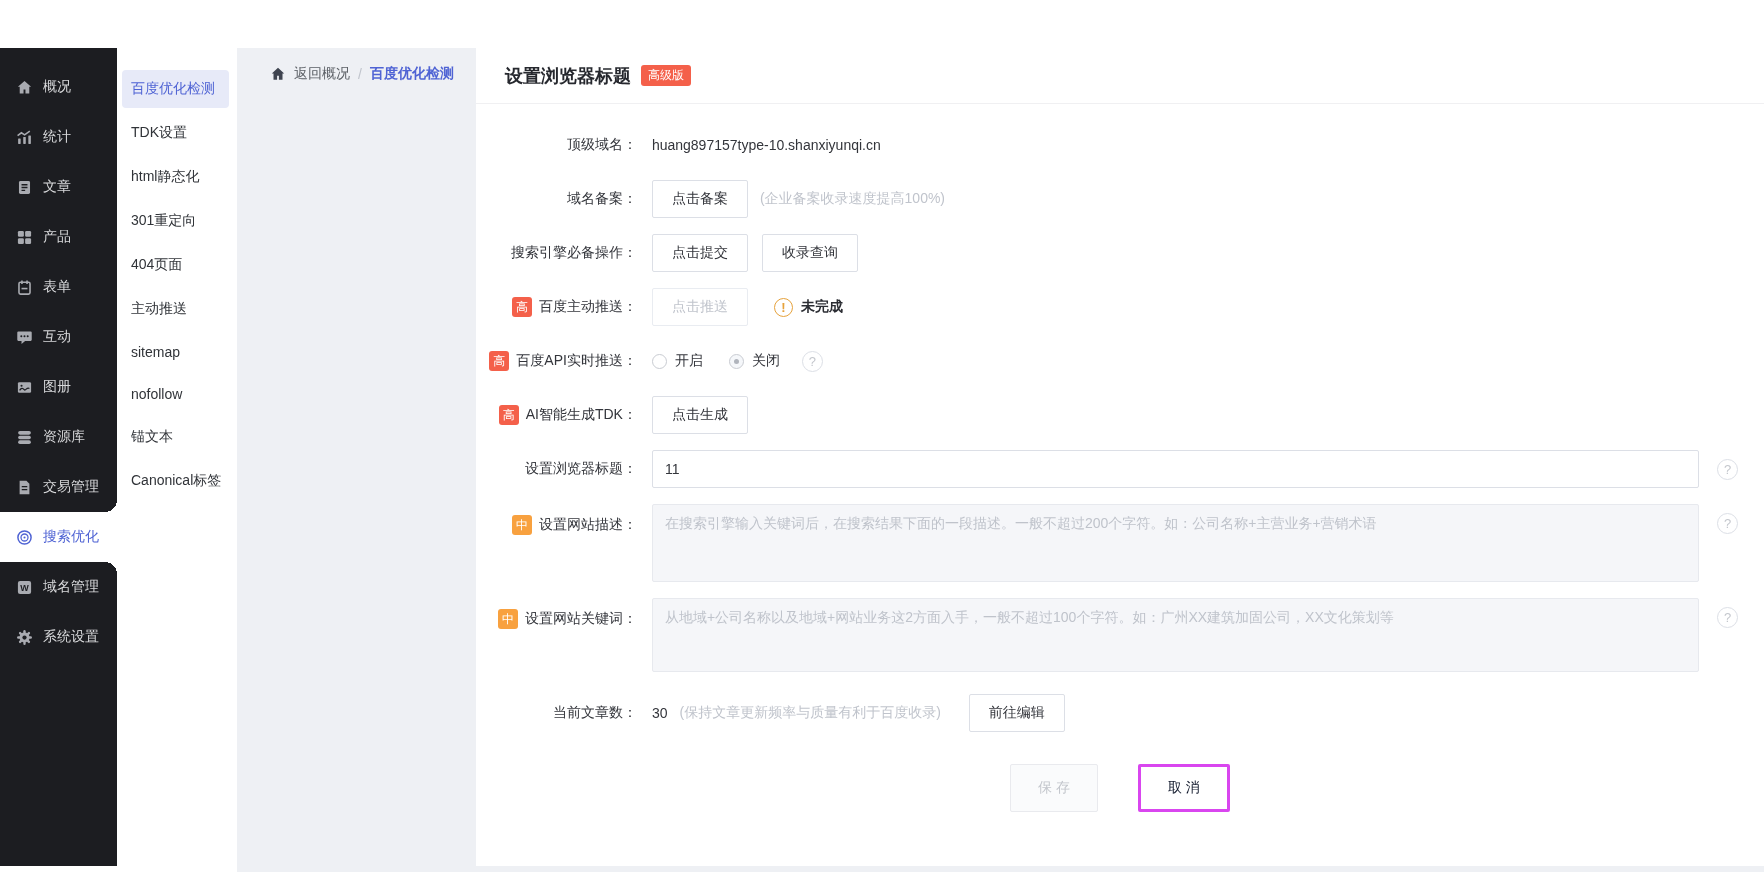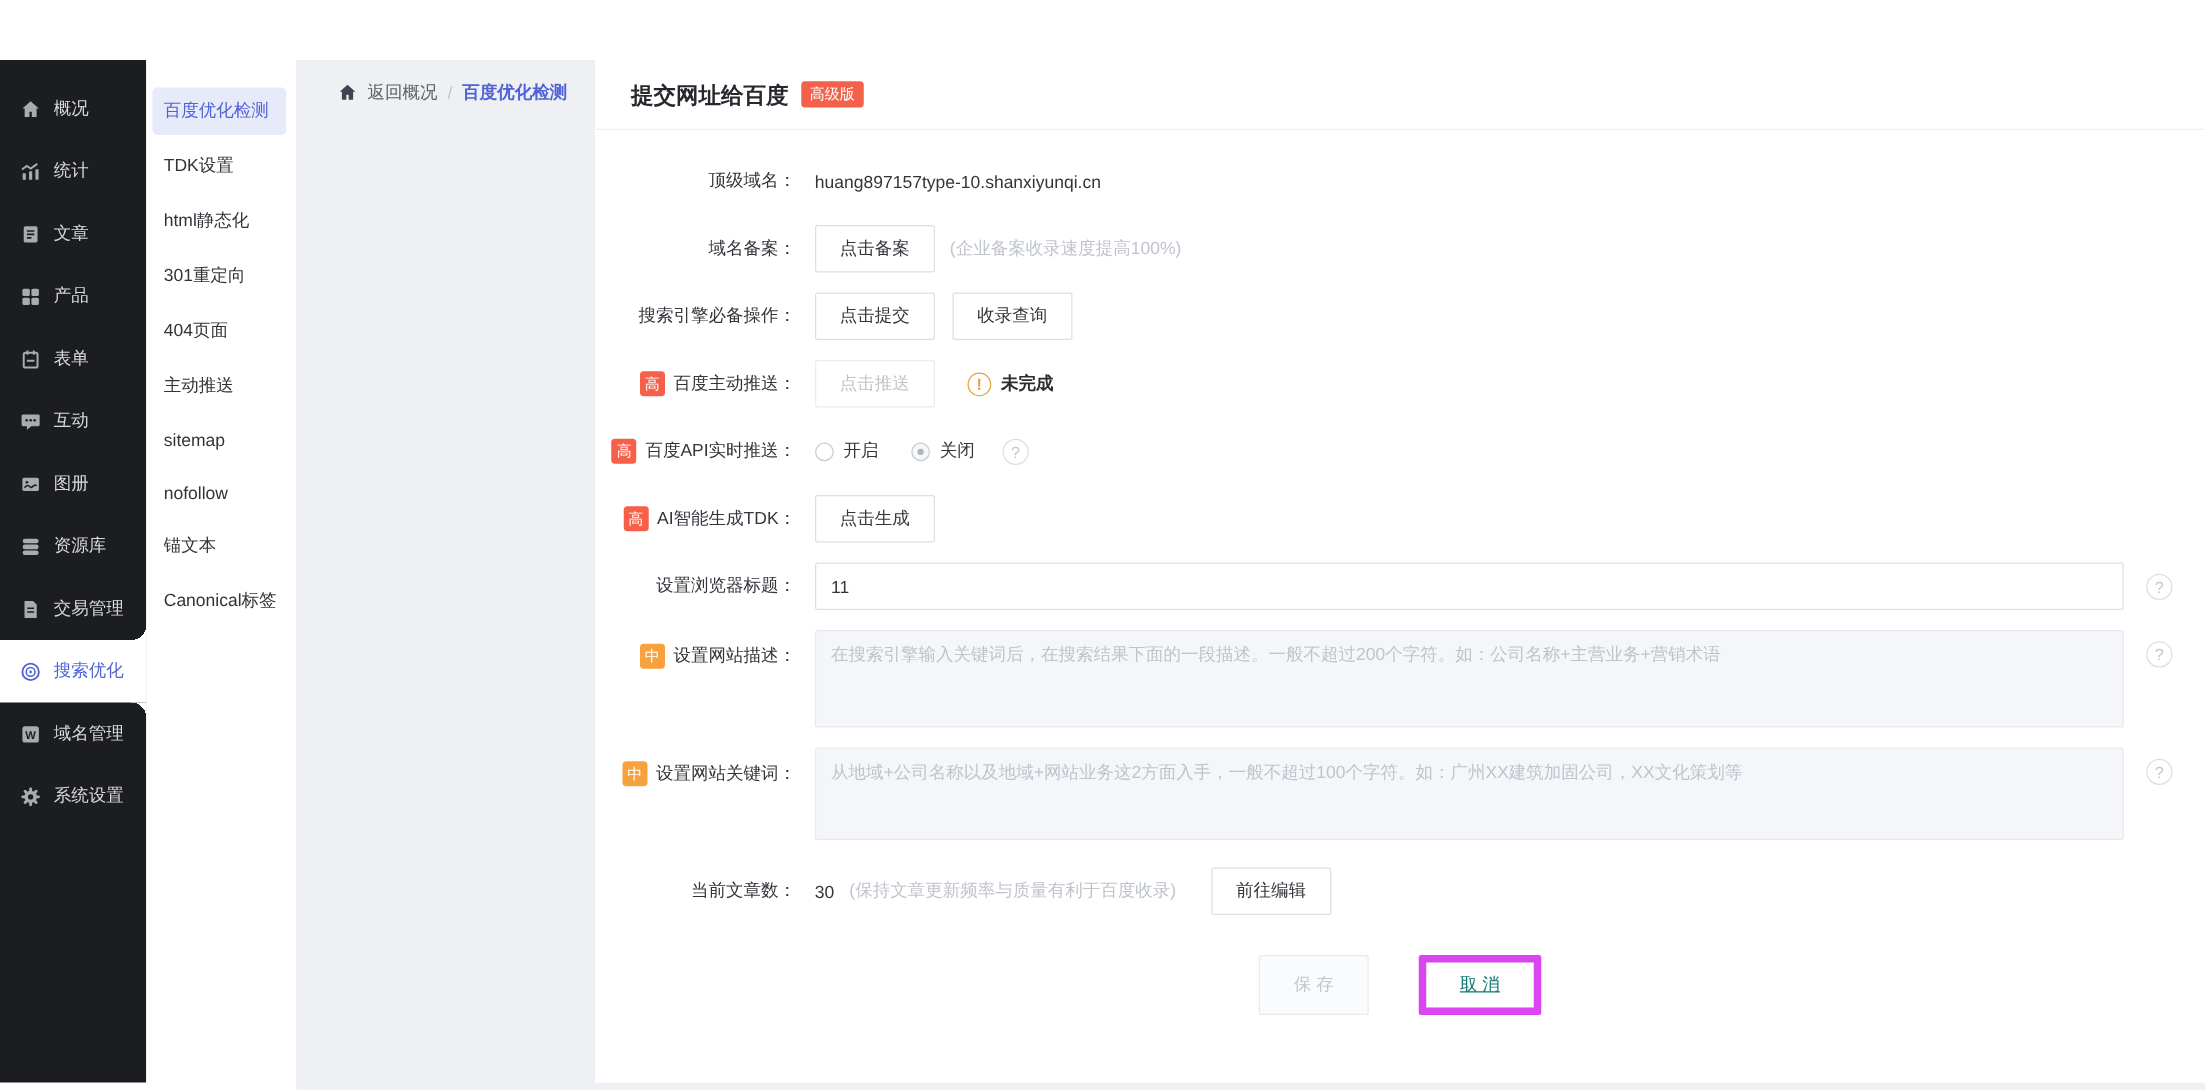--- a/index.html
+++ b/index.html
@@ -97,21 +97,21 @@
   .text-area { flex:1; border:1px solid #e7e9ee; background:#f5f6f9; border-radius:2px;
     padding:10px 12px; font-size:14px; color:#33353b; font-family:inherit; resize:none; outline:none; min-width:0; }
   .text-area::placeholder, .text-input::placeholder { color:#bfc3cb; }
   .ta-desc { height:78px; }
   .ta-kw { height:74px; }
 
   .form-footer { display:flex; justify-content:center; gap:40px; margin-top:32px; padding-bottom:30px; }
   .footer-btn { height:48px; padding:0 27px; border-radius:2px; font-size:14px; font-family:inherit;
     cursor:pointer; }
   .btn-save { background:#fafbfc; border:1px solid #e9eaee; color:#c3c6cc; }
-  .btn-cancel { background:#fff; border:6px solid #d946ef; color:#0f766e;text-decoration:underline; }
+  .btn-cancel { background:#fff; border:3px solid #d946ef; color:#0f172a; }
 </style>
 </head>
 <body>
 
 <div class="page">
 
 
   <div class="app-body">
 
     <nav class="rail">
@@ -277,21 +277,21 @@
             </svg>
           </span>
         <span class="crumb-link">返回概况</span>
         <span class="crumb-sep">/</span>
         <span class="crumb-current">百度优化检测</span>
       </div>
 
       <section class="card">
 
         <div class="card-head">
-          <span class="card-title">提交网址给百度</span>
+          <span class="card-title">设置浏览器标题</span>
           <span class="badge-premium">高级版</span>
         </div>
 
         <div class="form">
 
           <div class="frow">
             <div class="flabel">顶级域名：</div>
             <div class="fctrl">
               <span class="value-text">huang897157type-10.shanxiyunqi.cn</span>
             </div>

